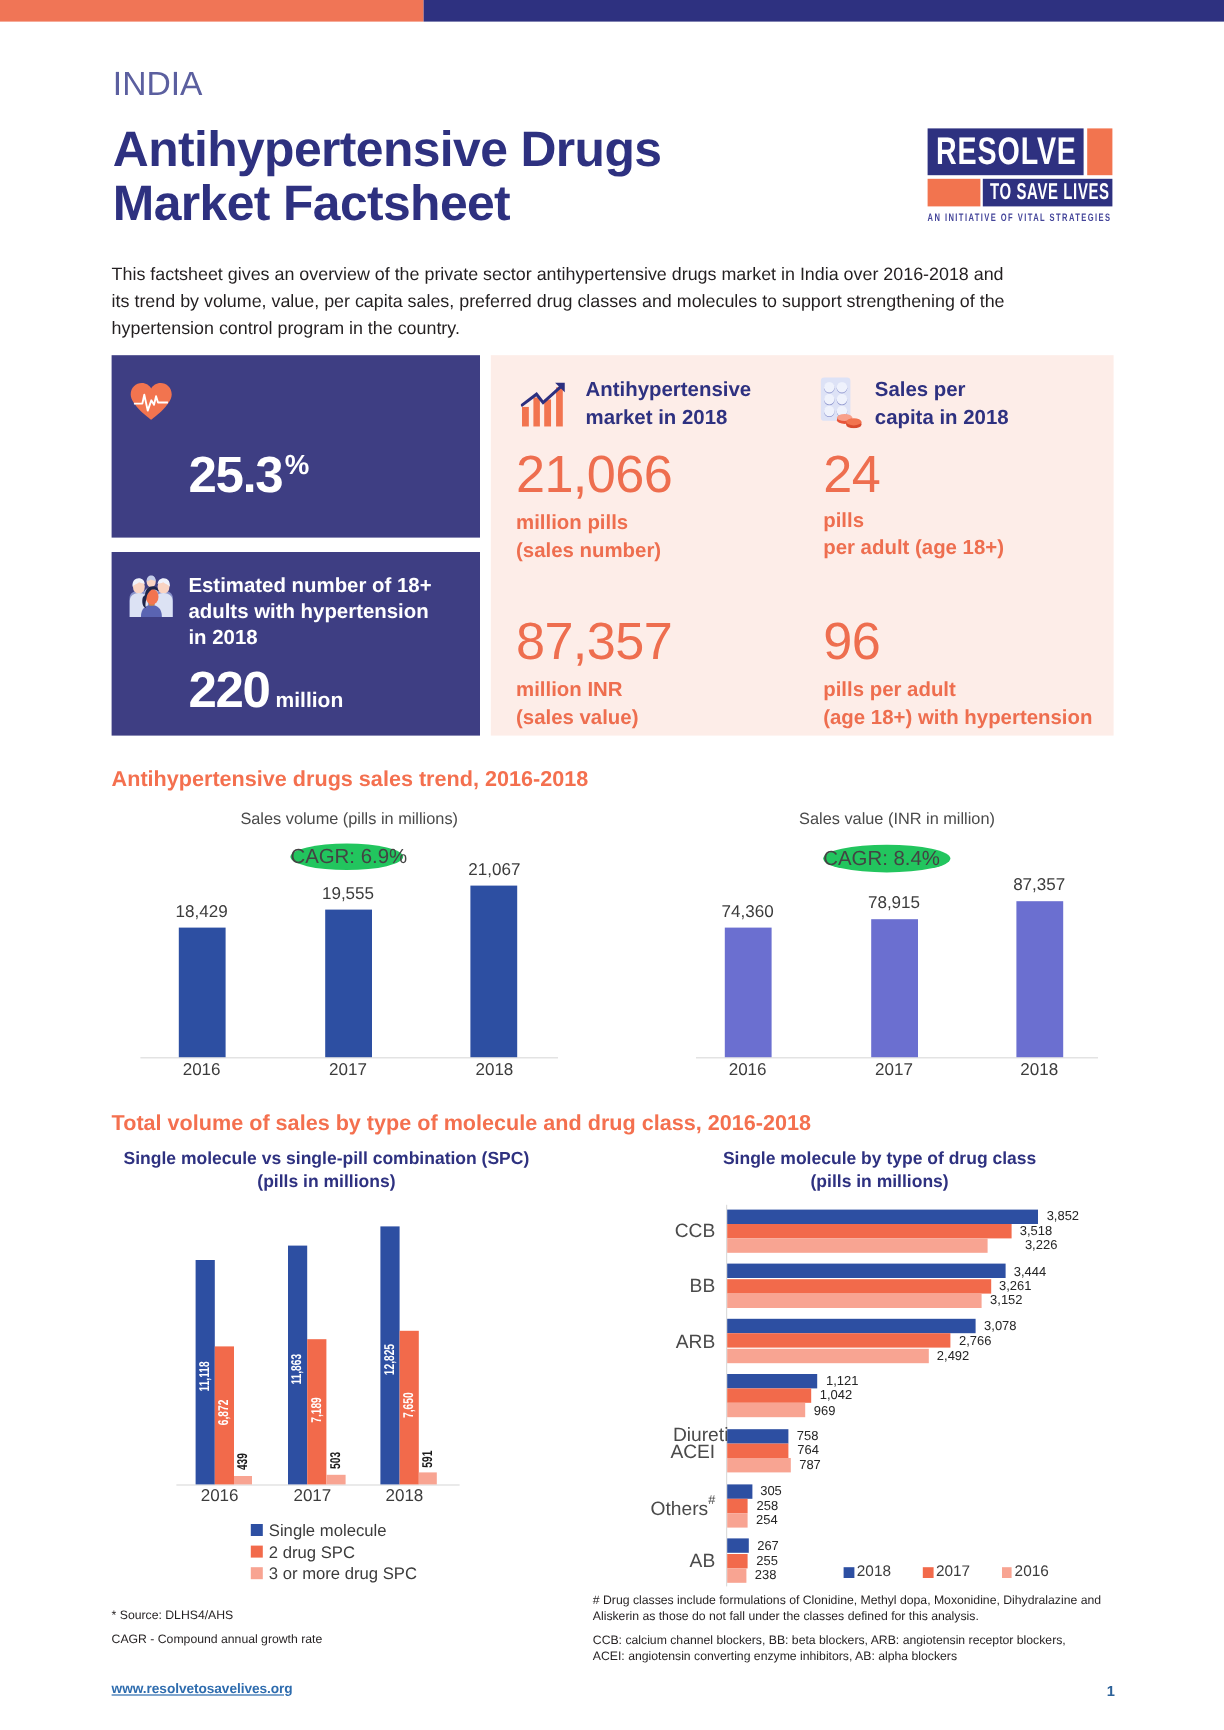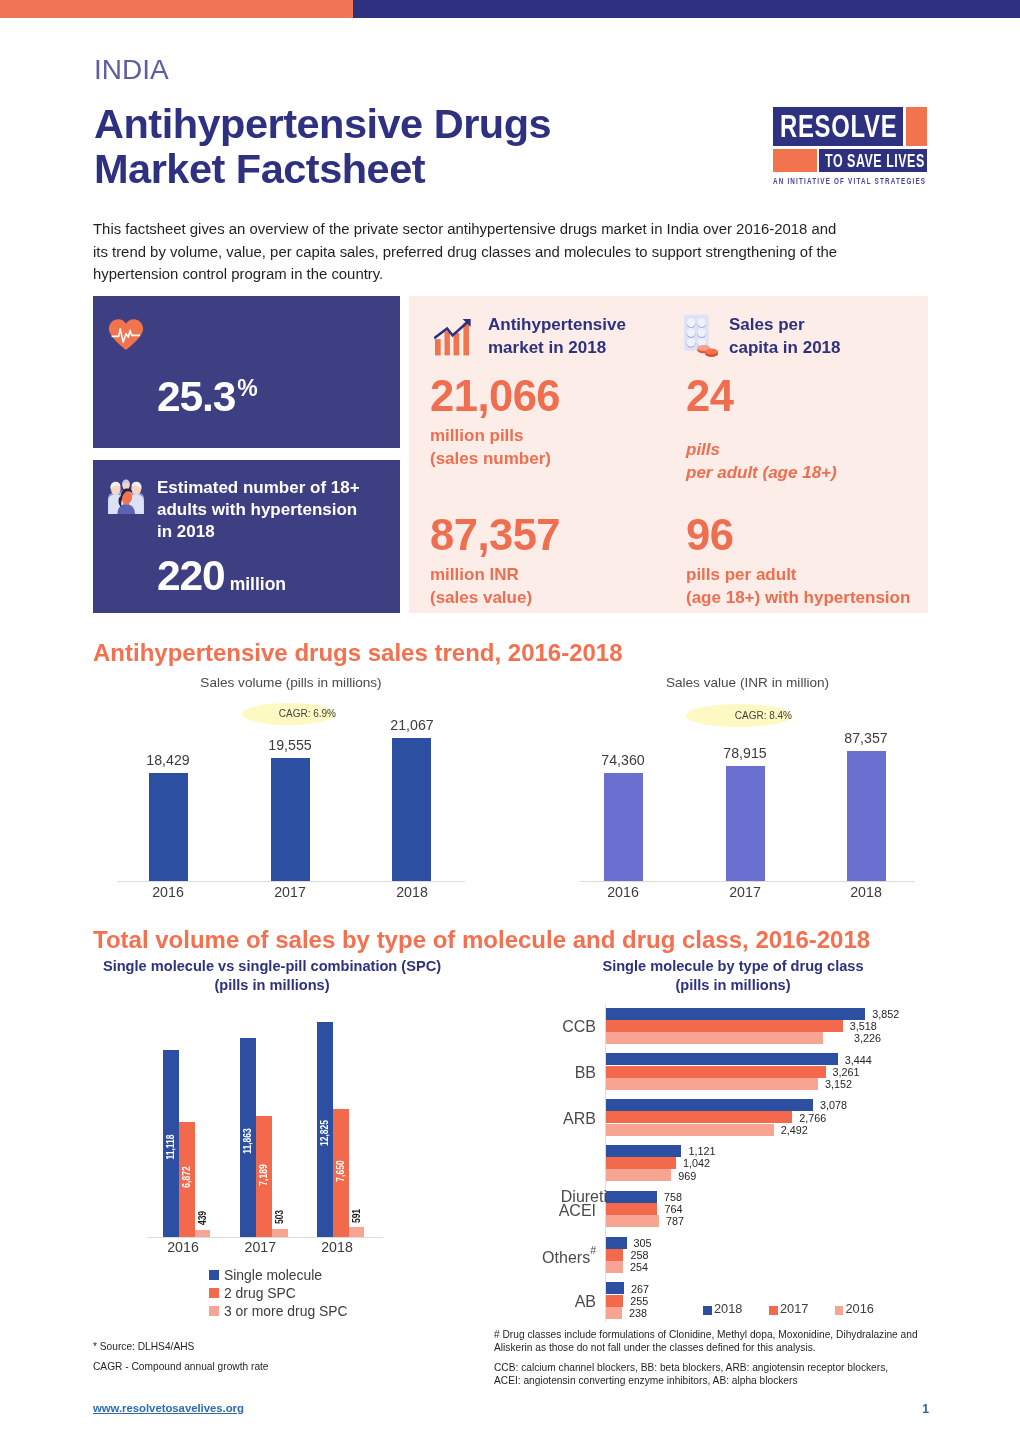--- a/index.html
+++ b/index.html
@@ -28,33 +28,33 @@
   
   .box-navy { position:absolute; background:#3E3E83; color:#fff; }
   .box1 { left:93px; top:296px; width:307px; height:152px; }
   .box2 { left:93px; top:460px; width:307px; height:153px; }
   .box-pink { position:absolute; left:409px; top:296px; width:519px; height:317px; background:#FDEDE8; }
 
   .bx-head { position:absolute; font-size:17px; line-height:21.9px; font-weight:700; white-space:pre-line; }
   .bx-num  { position:absolute; font-weight:700; letter-spacing:-1.1px; }
 
   .pk-head { position:absolute; font-size:17px; line-height:22.5px; font-weight:700; color:#2E3180; white-space:pre-line; }
-  .pk-num  { position:absolute; font-size:43.5px; line-height:43.5px; font-weight:700; color:#EE6E4F; letter-spacing:-0.5px; }
+  .pk-num  { position:absolute; font-size:43.5px; line-height:43.5px; font-weight:400; color:#EE6E4F; letter-spacing:-0.5px; }
   .pk-sub  { position:absolute; font-size:17px; line-height:22.5px; font-weight:700; color:#EE6E4F; white-space:pre-line; }
 
   
-  .sec-title { position:absolute; font-size:24px; font-weight:700; color:#F4704F; white-space:nowrap; }
+  .sec-title { position:absolute; font-size:18px; font-weight:700; color:#F4704F; white-space:nowrap; }
   .sub-title { position:absolute; font-size:14.6px; font-weight:700; color:#2E3180; text-align:center; line-height:18.5px; white-space:pre-line; }
   .chart-cap { position:absolute; font-size:13.6px; color:#4A4A4A; text-align:center; white-space:pre-line; }
 
   
   .vbar { position:absolute; background:#2D4FA2; }
   .vlabel { position:absolute; font-size:14.2px; color:#3C3C3C; text-align:center; }
   .axis { position:absolute; height:1px; background:#DCDCDC; }
-  .cagr { position:absolute; border-radius:50%; background:#fef9c3; color:#434343; font-size:10px; text-align:right; white-space:nowrap; }
+  .cagr { position:absolute; border-radius:50%; background:#22c55e; color:#434343; font-size:17px; text-align:left; white-space:nowrap; }
 
   
   .gbar { position:absolute; }
   .gbar-lab { position:absolute; font-size:11.8px; font-weight:700; width:0; height:0; overflow:visible; }
   .gbar-lab > span { position:absolute; left:50%; top:50%; transform:translate(-50%,-50%) rotate(-90deg) scaleX(0.72); white-space:nowrap; display:block; line-height:11.8px; }
   .legend-sw { position:absolute; width:14px; height:14px; }
   .legend-tx { position:absolute; font-size:13.9px; color:#3C3C3C; white-space:nowrap; }
 
   
   .hbar { position:absolute; }
@@ -165,21 +165,21 @@
     <ellipse cx="30.5" cy="44.5" rx="7.2" ry="3.4" fill="#E8563A"></ellipse>
     <rect x="23.3" y="41.8" width="14.4" height="2.9" fill="#E8563A"></rect>
     <ellipse cx="30.5" cy="41.8" rx="7.2" ry="3.4" fill="#F8A08B"></ellipse>
     <ellipse cx="39.2" cy="48.6" rx="7.2" ry="3.4" fill="#D94B2E"></ellipse>
     <rect x="32" y="45.9" width="14.4" height="2.9" fill="#D94B2E"></rect>
     <ellipse cx="39.2" cy="45.9" rx="7.2" ry="3.4" fill="#F2744F"></ellipse>
   </svg>
   <div class="pk-head" style="left:320px;top:18px;width:165px;">Sales per
 capita in 2018</div>
   <div class="pk-num" style="left:277px;top:79px;">24</div>
-  <div class="pk-sub" style="left:277px;top:143px;font-style:italic;">pills
+  <div class="pk-sub" style="left:277px;top:127px;">pills
 per adult (age 18+)</div>
   <div class="pk-num" style="left:277px;top:218px;">96</div>
   <div class="pk-sub" style="left:277px;top:268px;">pills per adult
 (age 18+) with hypertension</div>
 </div>
 
 <div class="sec-title" style="left:93px;top:639px;">Antihypertensive drugs sales trend, 2016-2018</div>
 
 <div class="chart-cap" style="left:117px;top:675px;width:348px;">Sales volume (pills in millions)</div>
 <div class="cagr" style="left:242px;top:703px;width:94px;height:22px;line-height:22px;">CAGR: 6.9%</div>

